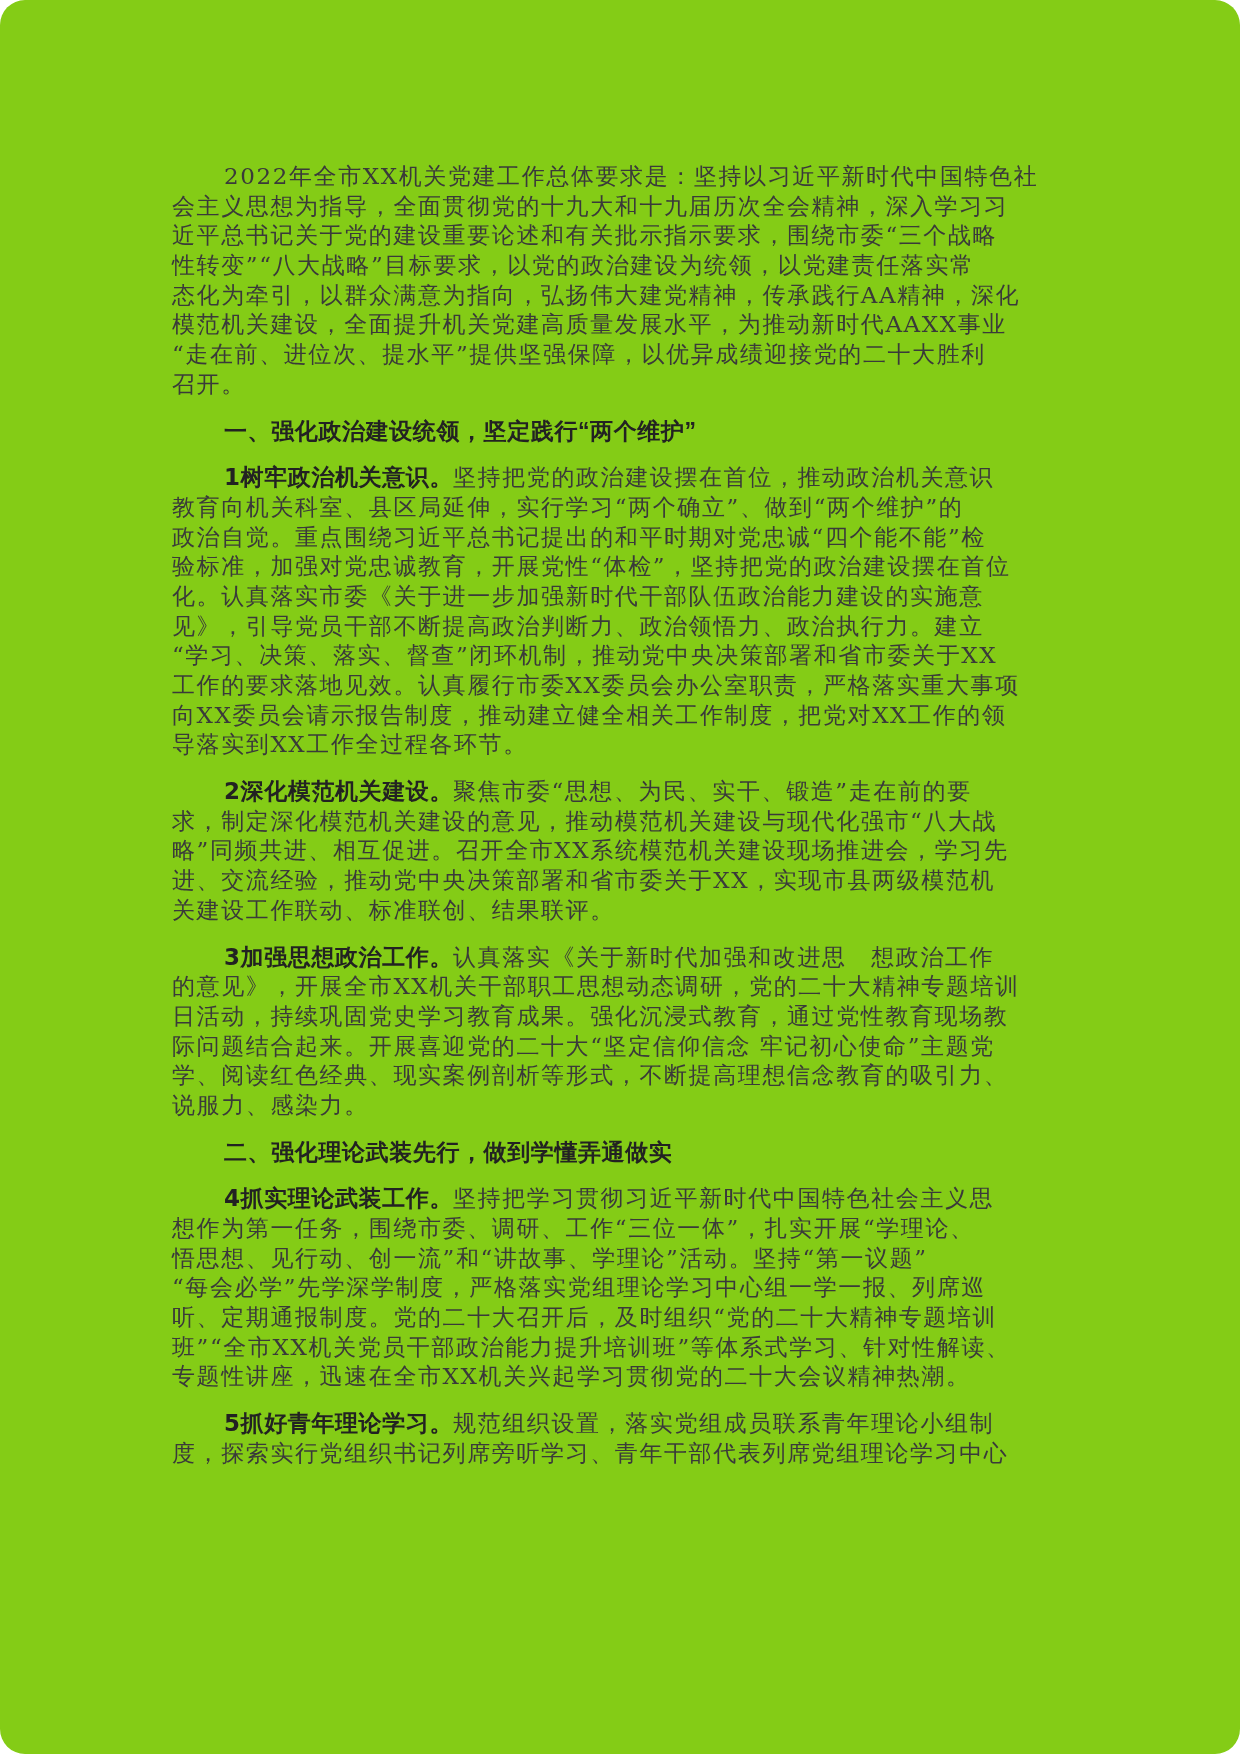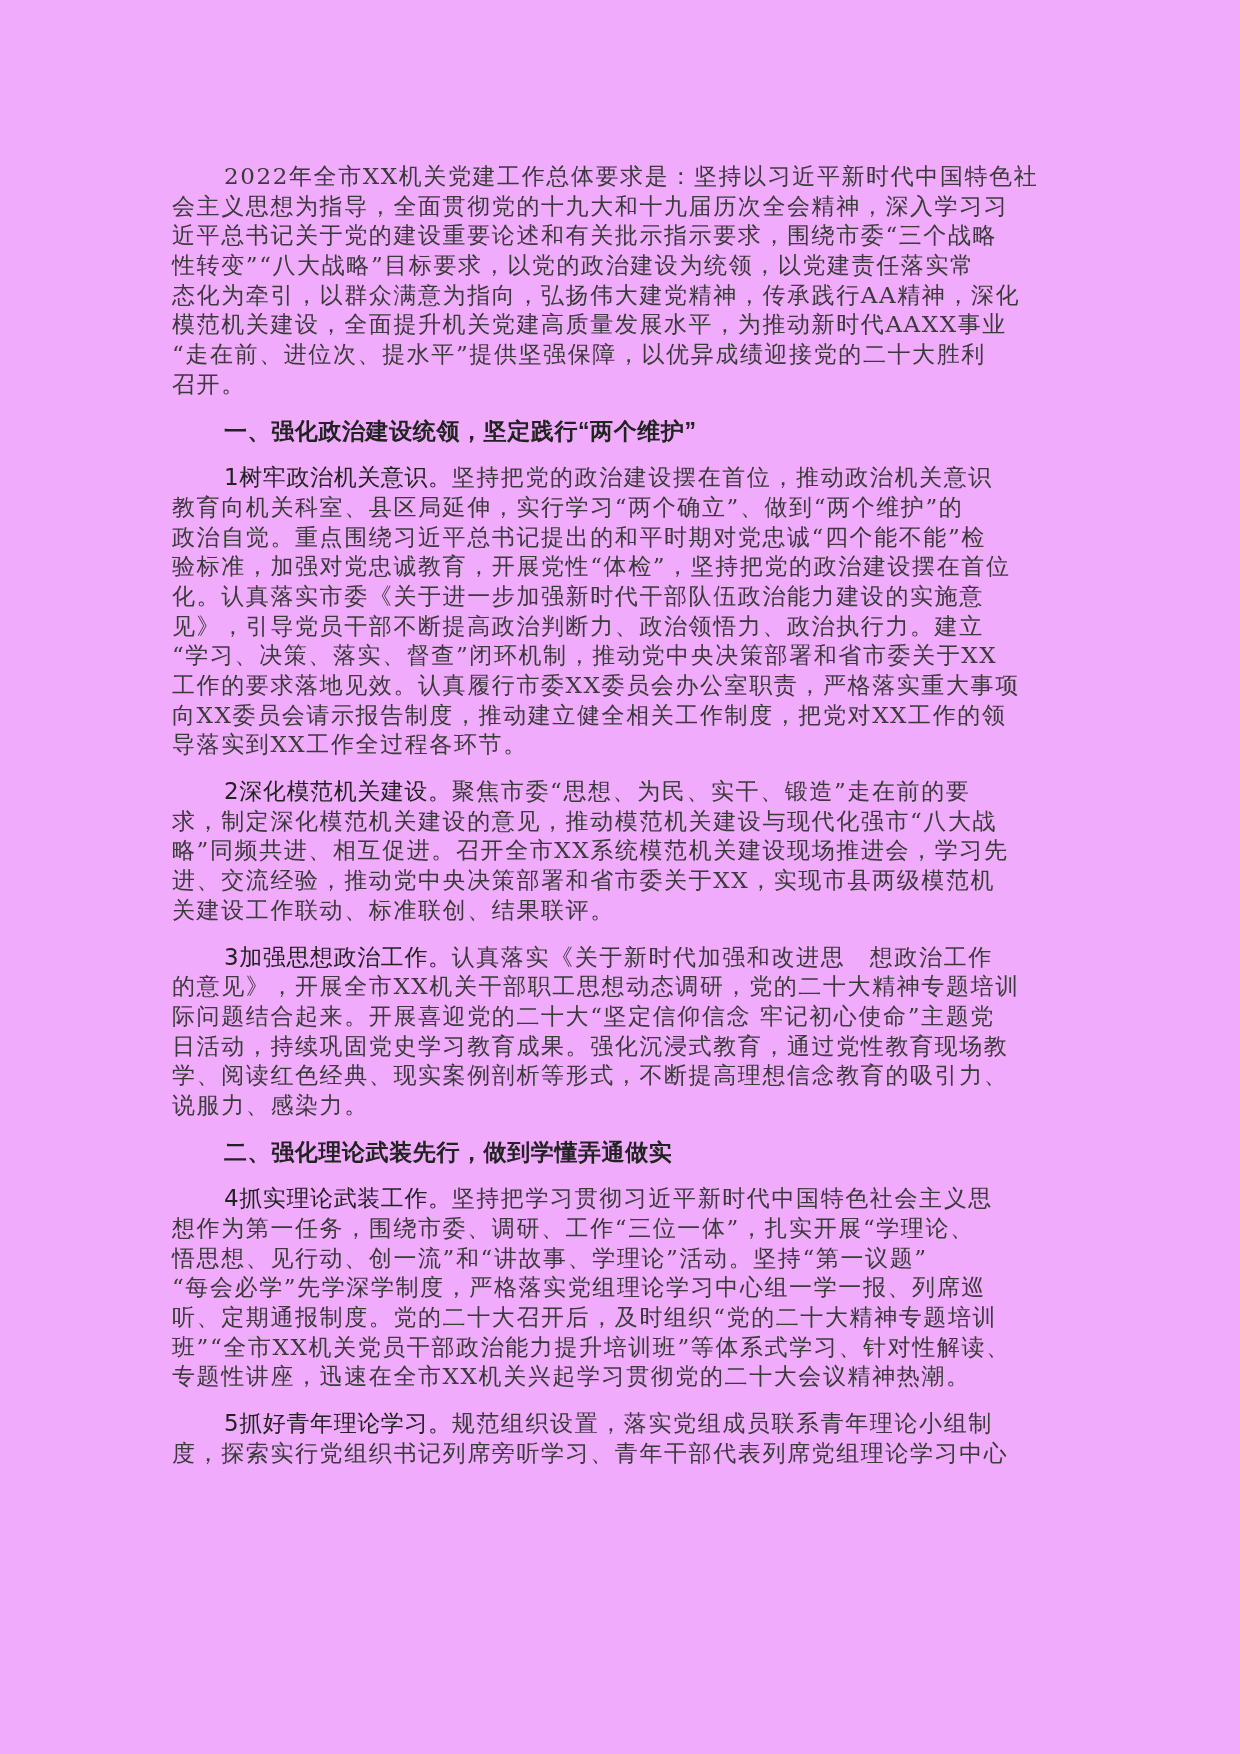--- a/index.html
+++ b/index.html
@@ -1,33 +1,34 @@
 <!DOCTYPE html>
 <html><head>
 <meta charset="utf-8">
 <style>
   html, body { margin: 0; padding: 0; background: #ffffff; }
   body { width: 1240px; height: 1754px; position: relative; overflow: hidden; }
   .page {
     position: absolute; left: 0; top: 0; width: 1240px; height: 1754px;
-    background: #f0abfc;
+    background: #84cc16;
+    border-radius: 25px;
   }
   .content {
     position: absolute; left: 172px; top: 162px; width: 900px;
     font-family: "DejaVu Serif", "Liberation Serif", serif;
     color: #3a3a3a;
     font-size: 23px;
     letter-spacing: 1.6px;
   }
   .line {
     height: 29.7px; line-height: 29.7px; white-space: nowrap;
   }
   .para { margin-bottom: 17px; }
   .indent { padding-left: 52px; }
-  .bold { font-weight: normal; color: #222; font-family: "DejaVu Sans", "Liberation Sans", sans-serif; letter-spacing: 0.6px; }
+  .bold { font-weight: bold; color: #222; font-family: "DejaVu Sans", "Liberation Sans", sans-serif; letter-spacing: 0.6px; }
   .heading { font-weight: bold; color: #222; font-family: Liberation Sans, sans-serif; letter-spacing: 0.6px; }
 </style>
 </head>
 <body>
 
 <div class="page">
   <div class="content">
 
     <div class="para">
       <div class="line indent">2022年全市XX机关党建工作总体要求是：坚持以习近平新时代中国特色社</div>
@@ -61,22 +62,22 @@
       <div class="line indent"><span class="bold">2深化模范机关建设。</span><span>聚焦市委“思想、为民、实干、锻造”走在前的要</span></div>
       <div class="line">求，制定深化模范机关建设的意见，推动模范机关建设与现代化强市“八大战</div>
       <div class="line">略”同频共进、相互促进。召开全市XX系统模范机关建设现场推进会，学习先</div>
       <div class="line">进、交流经验，推动党中央决策部署和省市委关于XX，实现市县两级模范机</div>
       <div class="line">关建设工作联动、标准联创、结果联评。</div>
     </div>
 
     <div class="para">
       <div class="line indent"><span class="bold">3加强思想政治工作。</span><span>认真落实《关于新时代加强和改进思　想政治工作</span></div>
       <div class="line">的意见》，开展全市XX机关干部职工思想动态调研，党的二十大精神专题培训</div>
+      <div class="line">日活动，持续巩固党史学习教育成果。强化沉浸式教育，通过党性教育现场教</div>
       <div class="line">际问题结合起来。开展喜迎党的二十大“坚定信仰信念 牢记初心使命”主题党</div>
-      <div class="line">日活动，持续巩固党史学习教育成果。强化沉浸式教育，通过党性教育现场教</div>
       <div class="line">学、阅读红色经典、现实案例剖析等形式，不断提高理想信念教育的吸引力、</div>
       <div class="line">说服力、感染力。</div>
     </div>
 
     <div class="para">
       <div class="line indent heading">二、强化理论武装先行，做到学懂弄通做实</div>
     </div>
 
     <div class="para">
       <div class="line indent"><span class="bold">4抓实理论武装工作。</span><span>坚持把学习贯彻习近平新时代中国特色社会主义思</span></div>

